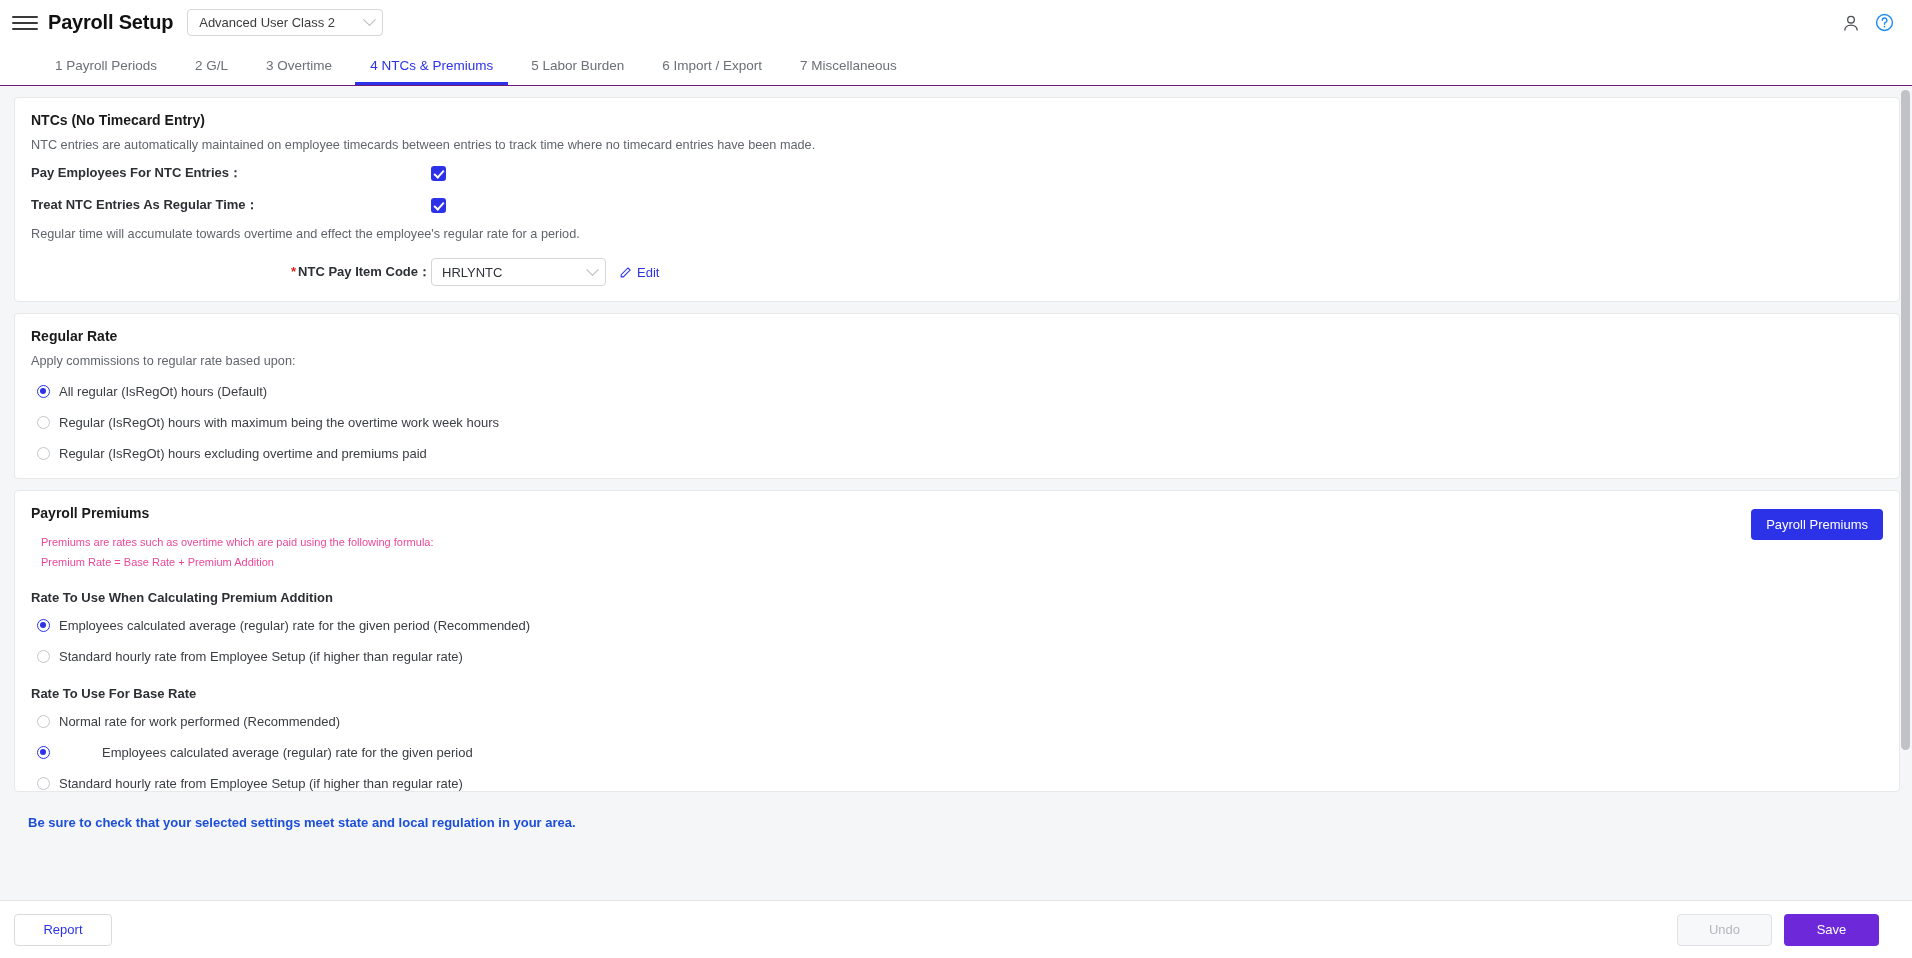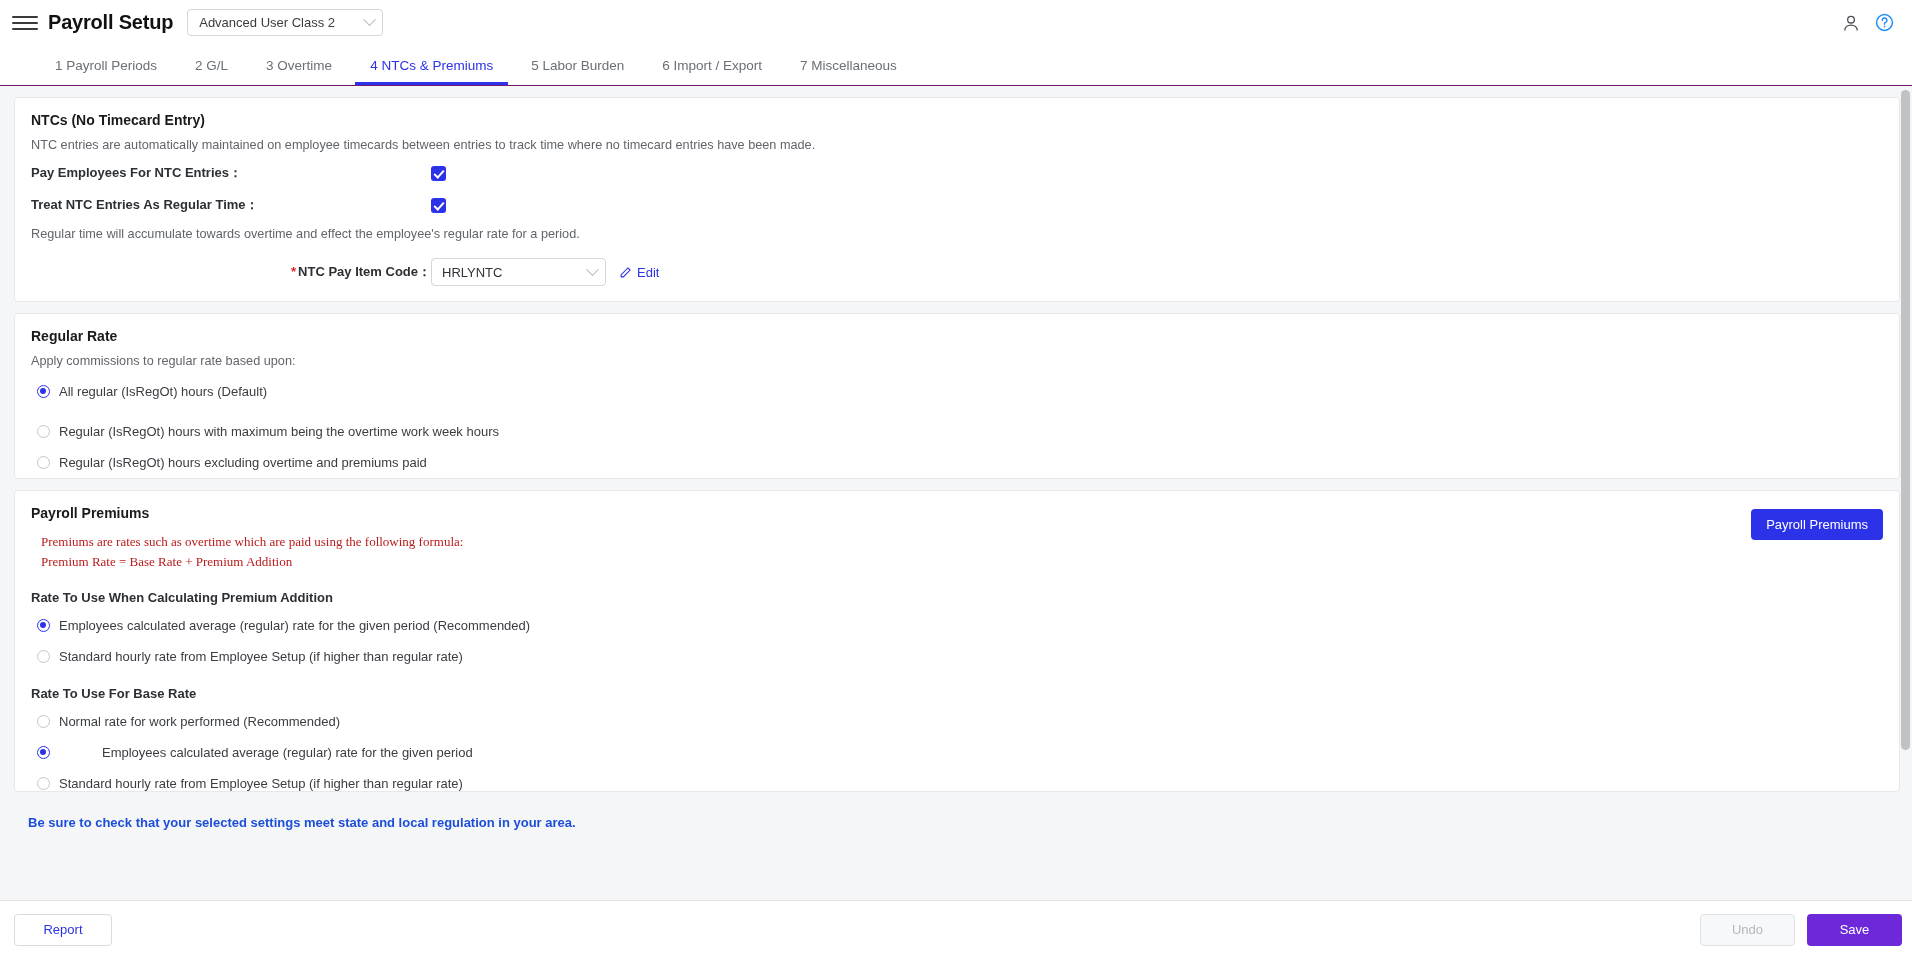--- a/index.html
+++ b/index.html
@@ -199,25 +199,24 @@
   }
   .radio-label { font-size: 13px; color: #3a3d42; }
 
   .sub-title {
     font-size: 13px;
     font-weight: bold;
     color: #2c2f33;
     padding: 14px 0 3px 16px;
   }
   .formula {
-    font-size: 13px;
-    color: #b91c1c;
+    font-size: 11px;
+    color: #ec4899;
     padding-left: 26px;
     line-height: 20px;
-    font-family: Liberation Serif, serif;
   }
 
   .btn-premiums {
     position: absolute;
     right: 28px;
     top: 465px;
     background: #2b32e8;
     color: #fff;
     font-size: 13px;
     border: none;
@@ -252,21 +251,21 @@
   
   .footer {
     position: absolute;
     left: 0; bottom: 0;
     width: 1912px;
     height: 58px;
     background: #ffffff;
     border-top: 1px solid #e3e5e7;
     display: flex;
     align-items: center;
-    padding: 0 10px 0 14px;
+    padding: 0 33px 0 14px;
   }
   .btn {
     font-size: 13px;
     border-radius: 4px;
     cursor: pointer;
     font-family: "Liberation Sans", sans-serif;
   }
   .btn-report {
     width: 98px; height: 32px;
     background: #fff;
@@ -359,21 +358,21 @@
   </div>
 
   <div class="panel" style="height:166px;">
     <div class="panel-title">Regular Rate</div>
     <div class="desc">Apply commissions to regular rate based upon:</div>
 
     <div class="radio-row" style="margin-top:11px;">
       <span class="radio on"></span>
       <span class="radio-label">All regular (IsRegOt) hours (Default)</span>
     </div>
-    <div class="radio-row" style="margin-top:15px;">
+    <div class="radio-row" style="margin-top:6px;">
       <span class="radio"></span>
       <span class="radio-label">Regular (IsRegOt) hours with maximum being the overtime work week hours</span>
     </div>
     <div class="radio-row" style="margin-top:6px;">
       <span class="radio"></span>
       <span class="radio-label">Regular (IsRegOt) hours excluding overtime and premiums paid</span>
     </div>
   </div>
 
   <div class="panel" style="height:302px; position:relative;">

